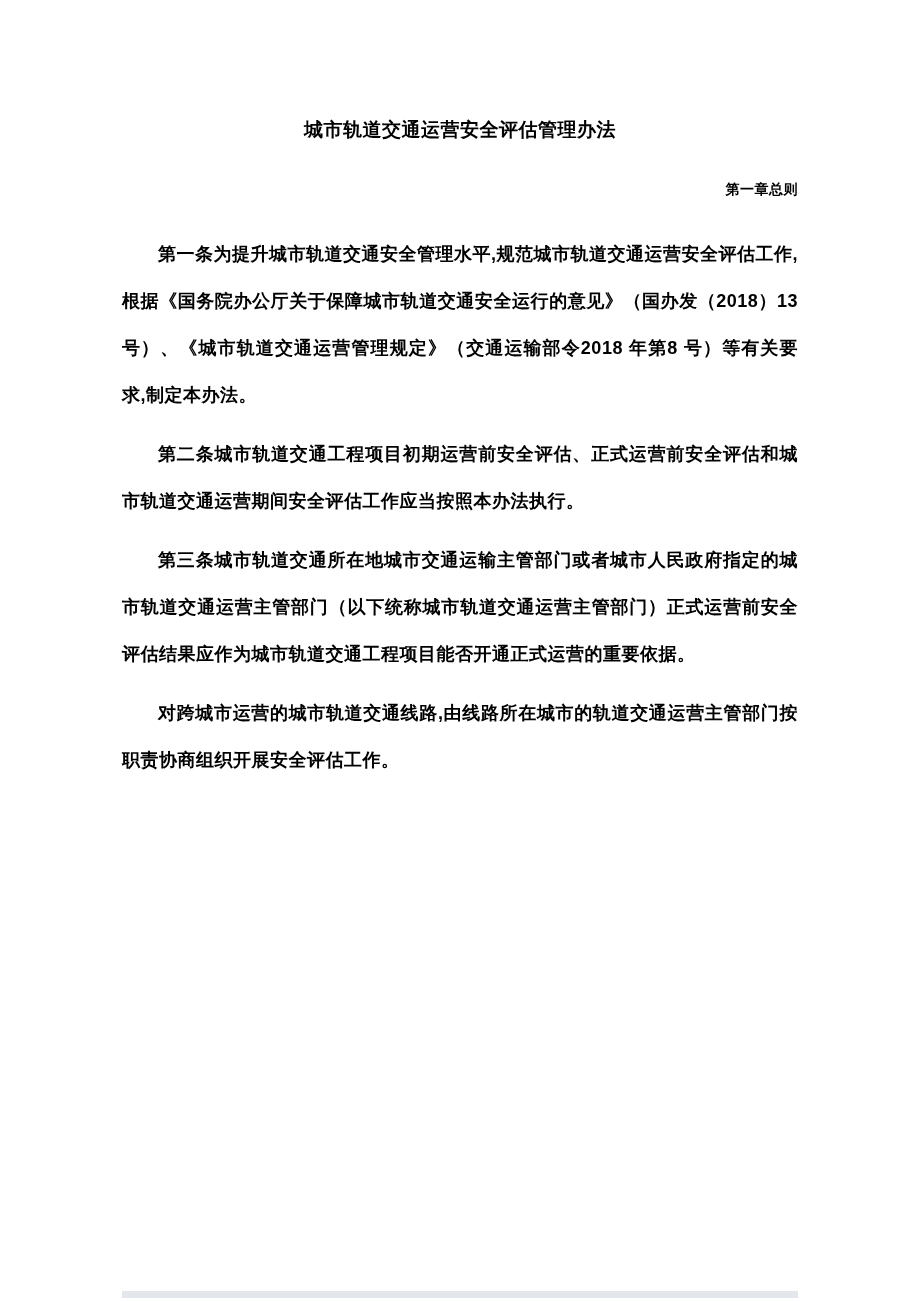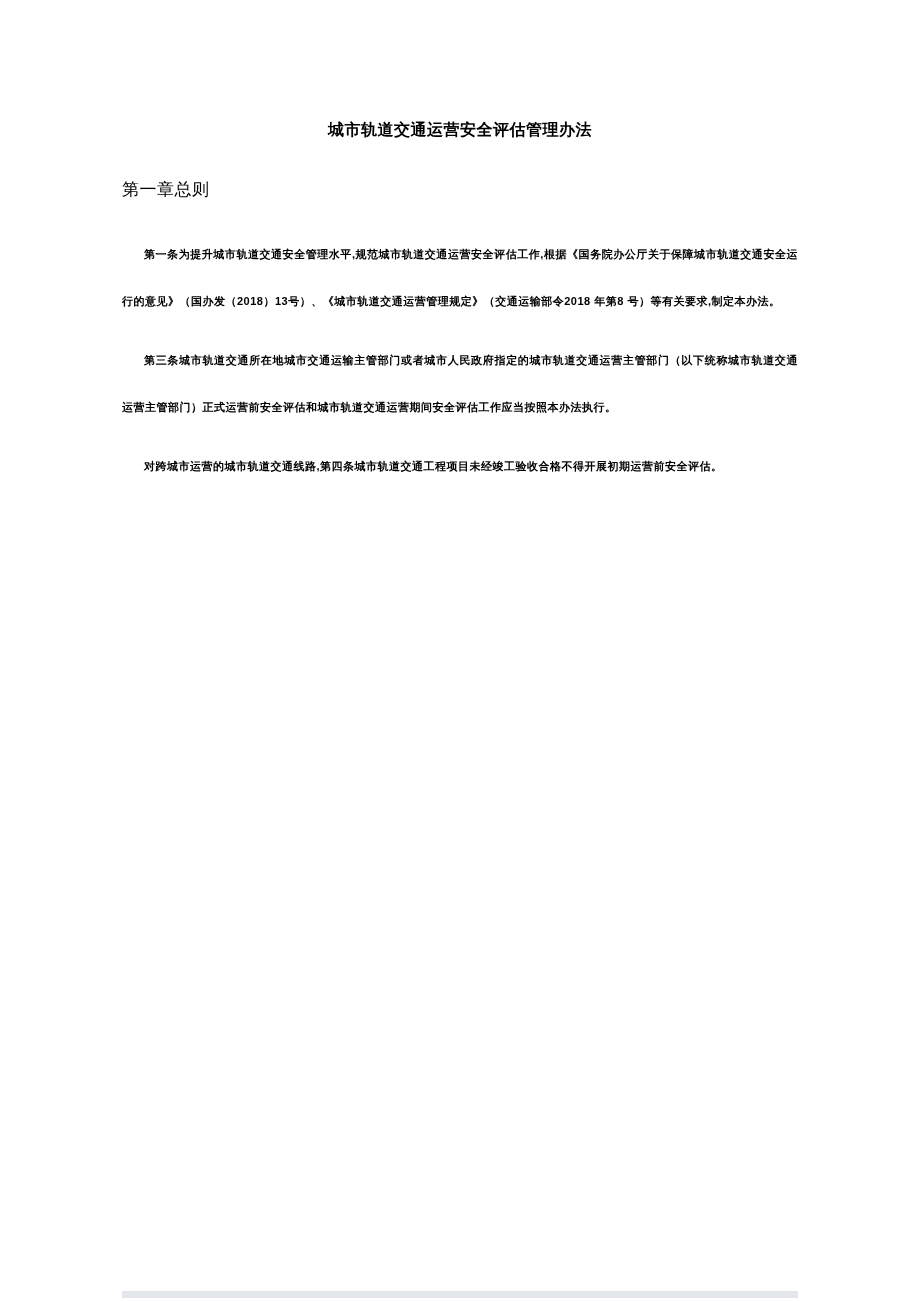--- a/index.html
+++ b/index.html
@@ -14,42 +14,42 @@
   }
   .page {
     position: absolute;
     inset: 0;
     background: #ffffff;
   }
   .content {
     padding: 106px 122px 0 122px;
   }
   .doc-title {
-    font-size: 16px;
+    font-size: 19px;
     font-weight: 600;
     line-height: 47px;
     text-align: center;
     letter-spacing: 0.5px;
   }
   .chapter-heading {
-    font-size: 17px;
-    font-weight: 400;
+    font-size: 14px;
+    font-weight: 700;
     line-height: 47px;
-    text-align: left;
+    text-align: right;
     margin-top: 13px;
     letter-spacing: 0.5px;
   }
   .chapter-heading.second {
     margin-top: 25px;
   }
   .chapter-heading.first {
     margin-bottom: 18px;
   }
   .para {
-    font-size: 11px;
+    font-size: 18px;
     font-weight: 600;
     line-height: 47px;
     text-align: justify;
     text-indent: 2em;
     margin-bottom: 12px;
     letter-spacing: 0.5px;
     word-break: break-all;
   }
   .next-page-edge {
     position: absolute;
@@ -66,23 +66,24 @@
 
 <div class="page">
   <div class="content">
 
     <h1 class="doc-title">城市轨道交通运营安全评估管理办法</h1>
 
     <h2 class="chapter-heading first">第一章总则</h2>
 
     <p class="para">第一条为提升城市轨道交通安全管理水平,规范城市轨道交通运营安全评估工作,根据《国务院办公厅关于保障城市轨道交通安全运行的意见》（国办发（2018）13号）、《城市轨道交通运营管理规定》（交通运输部令2018 年第8 号）等有关要求,制定本办法。</p>
 
+    <p class="para">第二条城市轨道交通工程项目初期运营前安全评估、正式运营前安全评估和城市轨道交通运营期间安全评估工作应当按照本办法执行。</p>
 
-    <p class="para">第三条城市轨道交通所在地城市交通运输主管部门或者城市人民政府指定的城市轨道交通运营主管部门（以下统称城市轨道交通运营主管部门）正式运营前安全评估和城市轨道交通运营期间安全评估工作应当按照本办法执行。</p>
+    <p class="para">第三条城市轨道交通所在地城市交通运输主管部门或者城市人民政府指定的城市轨道交通运营主管部门（以下统称城市轨道交通运营主管部门）正式运营前安全评估结果应作为城市轨道交通工程项目能否开通正式运营的重要依据。</p>
 
-    <p class="para">对跨城市运营的城市轨道交通线路,第四条城市轨道交通工程项目未经竣工验收合格不得开展初期运营前安全评估。</p>
+    <p class="para">对跨城市运营的城市轨道交通线路,由线路所在城市的轨道交通运营主管部门按职责协商组织开展安全评估工作。</p>
 
 
 
   </div>
 
   <div class="next-page-edge"></div>
 </div>
 
 </body></html>

